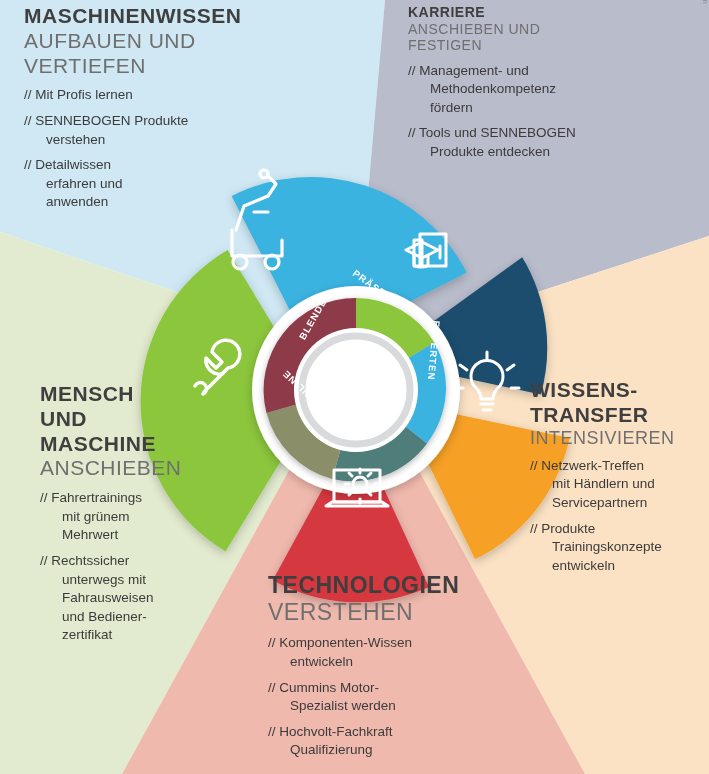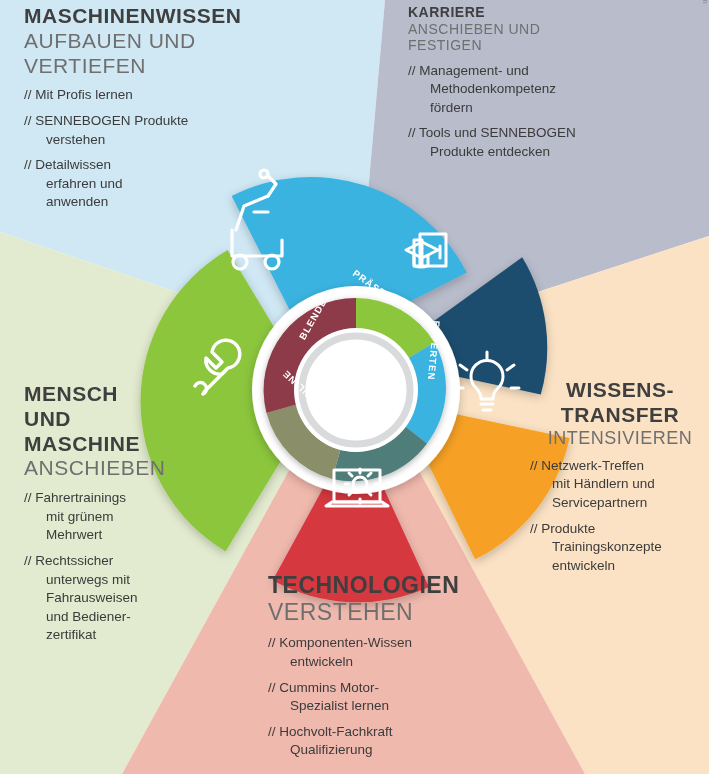--- a/index.html
+++ b/index.html
@@ -185,41 +185,41 @@
     </div>
     <div class="bullets">
       <div class="bullet">// Management- und
     Methodenkompetenz
     fördern</div>
       <div class="bullet">// Tools und SENNEBOGEN
     Produkte entdecken</div>
     </div>
   </div>
 
-  <div class="block" style="left:24px;top:382px;width:215px;">
+  <div class="block" style="left:40px;top:382px;width:215px;">
     <div class="head hd-dark" style="font-size:21px;">
       <span class="l1">MENSCH</span>
       <span class="l1">UND</span>
       <span class="l1">MASCHINE</span>
       <span class="l2 hd-mid">ANSCHIEBEN</span>
     </div>
     <div class="bullets">
       <div class="bullet">// Fahrertrainings
     mit grünem
     Mehrwert</div>
       <div class="bullet">// Rechtssicher
     unterwegs mit
     Fahrausweisen
     und Bediener-
     zertifikat</div>
     </div>
   </div>
 
   <div class="block" style="left:530px;top:378px;width:180px;">
-    <div class="head hd-dark" style="font-size:21px;text-align:center;">
+    <div class="head hd-dark" style="font-size:21px;">
       <span class="l1">WISSENS-</span>
       <span class="l1">TRANSFER</span>
       <span class="l2 hd-mid" style="font-size:18px;">INTENSIVIEREN</span>
     </div>
     <div class="bullets">
       <div class="bullet">// Netzwerk-Treffen
     mit Händlern und
     Servicepartnern</div>
       <div class="bullet">// Produkte
     Trainingskonzepte
@@ -229,21 +229,21 @@
 
   <div class="block" style="left:268px;top:572px;width:250px;">
     <div class="head hd-dark" style="font-size:23px;">
       <span class="l1">TECHNOLOGIEN</span>
       <span class="l2 hd-mid">VERSTEHEN</span>
     </div>
     <div class="bullets">
       <div class="bullet">// Komponenten-Wissen
     entwickeln</div>
       <div class="bullet">// Cummins Motor-
-    Spezialist lernen</div>
+    Spezialist werden</div>
       <div class="bullet">// Hochvolt-Fachkraft
     Qualifizierung</div>
     </div>
   </div>
 
   <div id="credit">Illustration Tortendiagramm www.freepik.com</div>
 
 </div>
 
 </body></html>

